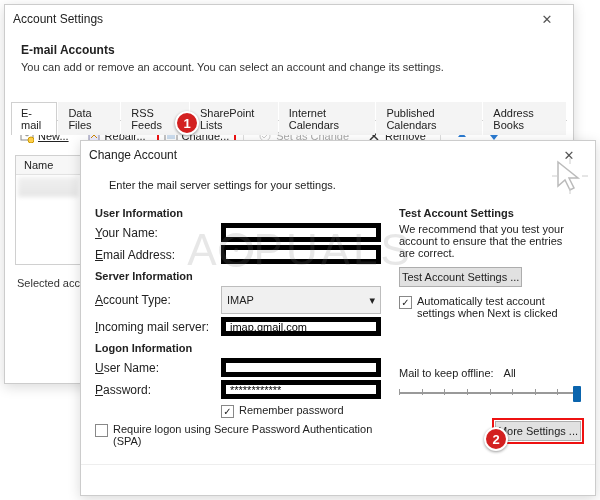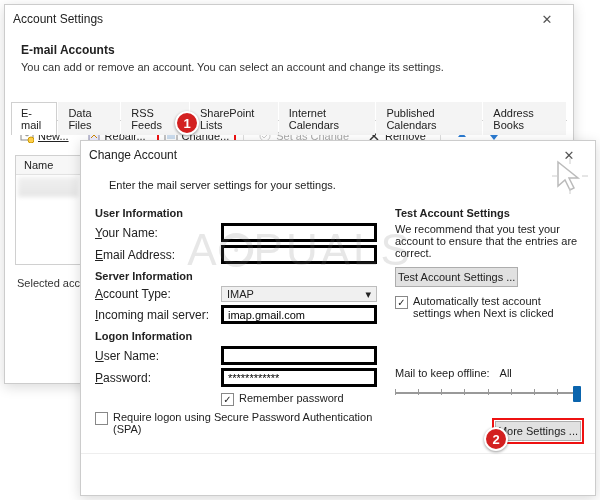--- a/index.html
+++ b/index.html
@@ -38,23 +38,23 @@
 .sect-s { font-size: 11px; margin: 2px 0 10px 14px; }
 
 .cols { display: flex; gap: 18px; }
 .colL { flex: 0 0 260px; }
 .colR { flex: 1; }
 
 .grp-t { font-weight: 600; font-size: 11px; margin: 6px 0 4px; }
 .frow { display: flex; align-items: center; margin: 3px 0; gap: 6px; }
 .flab { width: 120px; font-size: 12px; }
 .flab u { text-decoration: underline; }
-.finp { flex: 1; height: 19px; border: 3px solid #000000; padding: 1px 4px; font-size: 11px; background: #fff; }
+.finp { flex: 1; height: 19px; border: 5px solid #000000; padding: 1px 4px; font-size: 11px; background: #fff; }
 .finp.blur { color: transparent; text-shadow: 0 0 6px rgba(0,0,0,0.4); }
-.fsel { flex: 1; height: 16px; border: 1px solid #bdbdbd; background: #f0f0f0; display: flex; align-items: center; justify-content: space-between; padding: 0 5px; font-size: 11px; }
+.fsel { flex: 1; height: 28px; border: 1px solid #bdbdbd; background: #f0f0f0; display: flex; align-items: center; justify-content: space-between; padding: 0 5px; font-size: 11px; }
 
 .chk { display: flex; align-items: flex-start; gap: 5px; font-size: 11px; margin: 5px 0; }
 .chkbox { width: 13px; height: 13px; border: 1px solid #888; background: #fff; display: flex; align-items: center; justify-content: center; font-size: 10px; flex-shrink: 0; margin-top: 1px; }
 
 .btn { border: 1px solid #adadad; background: #e1e1e1; padding: 3px 2px; font-size: 11px; display: inline-block; }
 .btn.boxed { outline: 2px solid #e11; outline-offset: 1px; }
 
 .slider { position: relative; height: 20px; margin-top: 4px; }
 .slider .track { position: absolute; left: 0; right: 0; top: 9px; height: 2px; background: #999; }
 .slider .ticks { position: absolute; left: 0; right: 0; top: 6px; height: 8px; display: flex; justify-content: space-between; }

